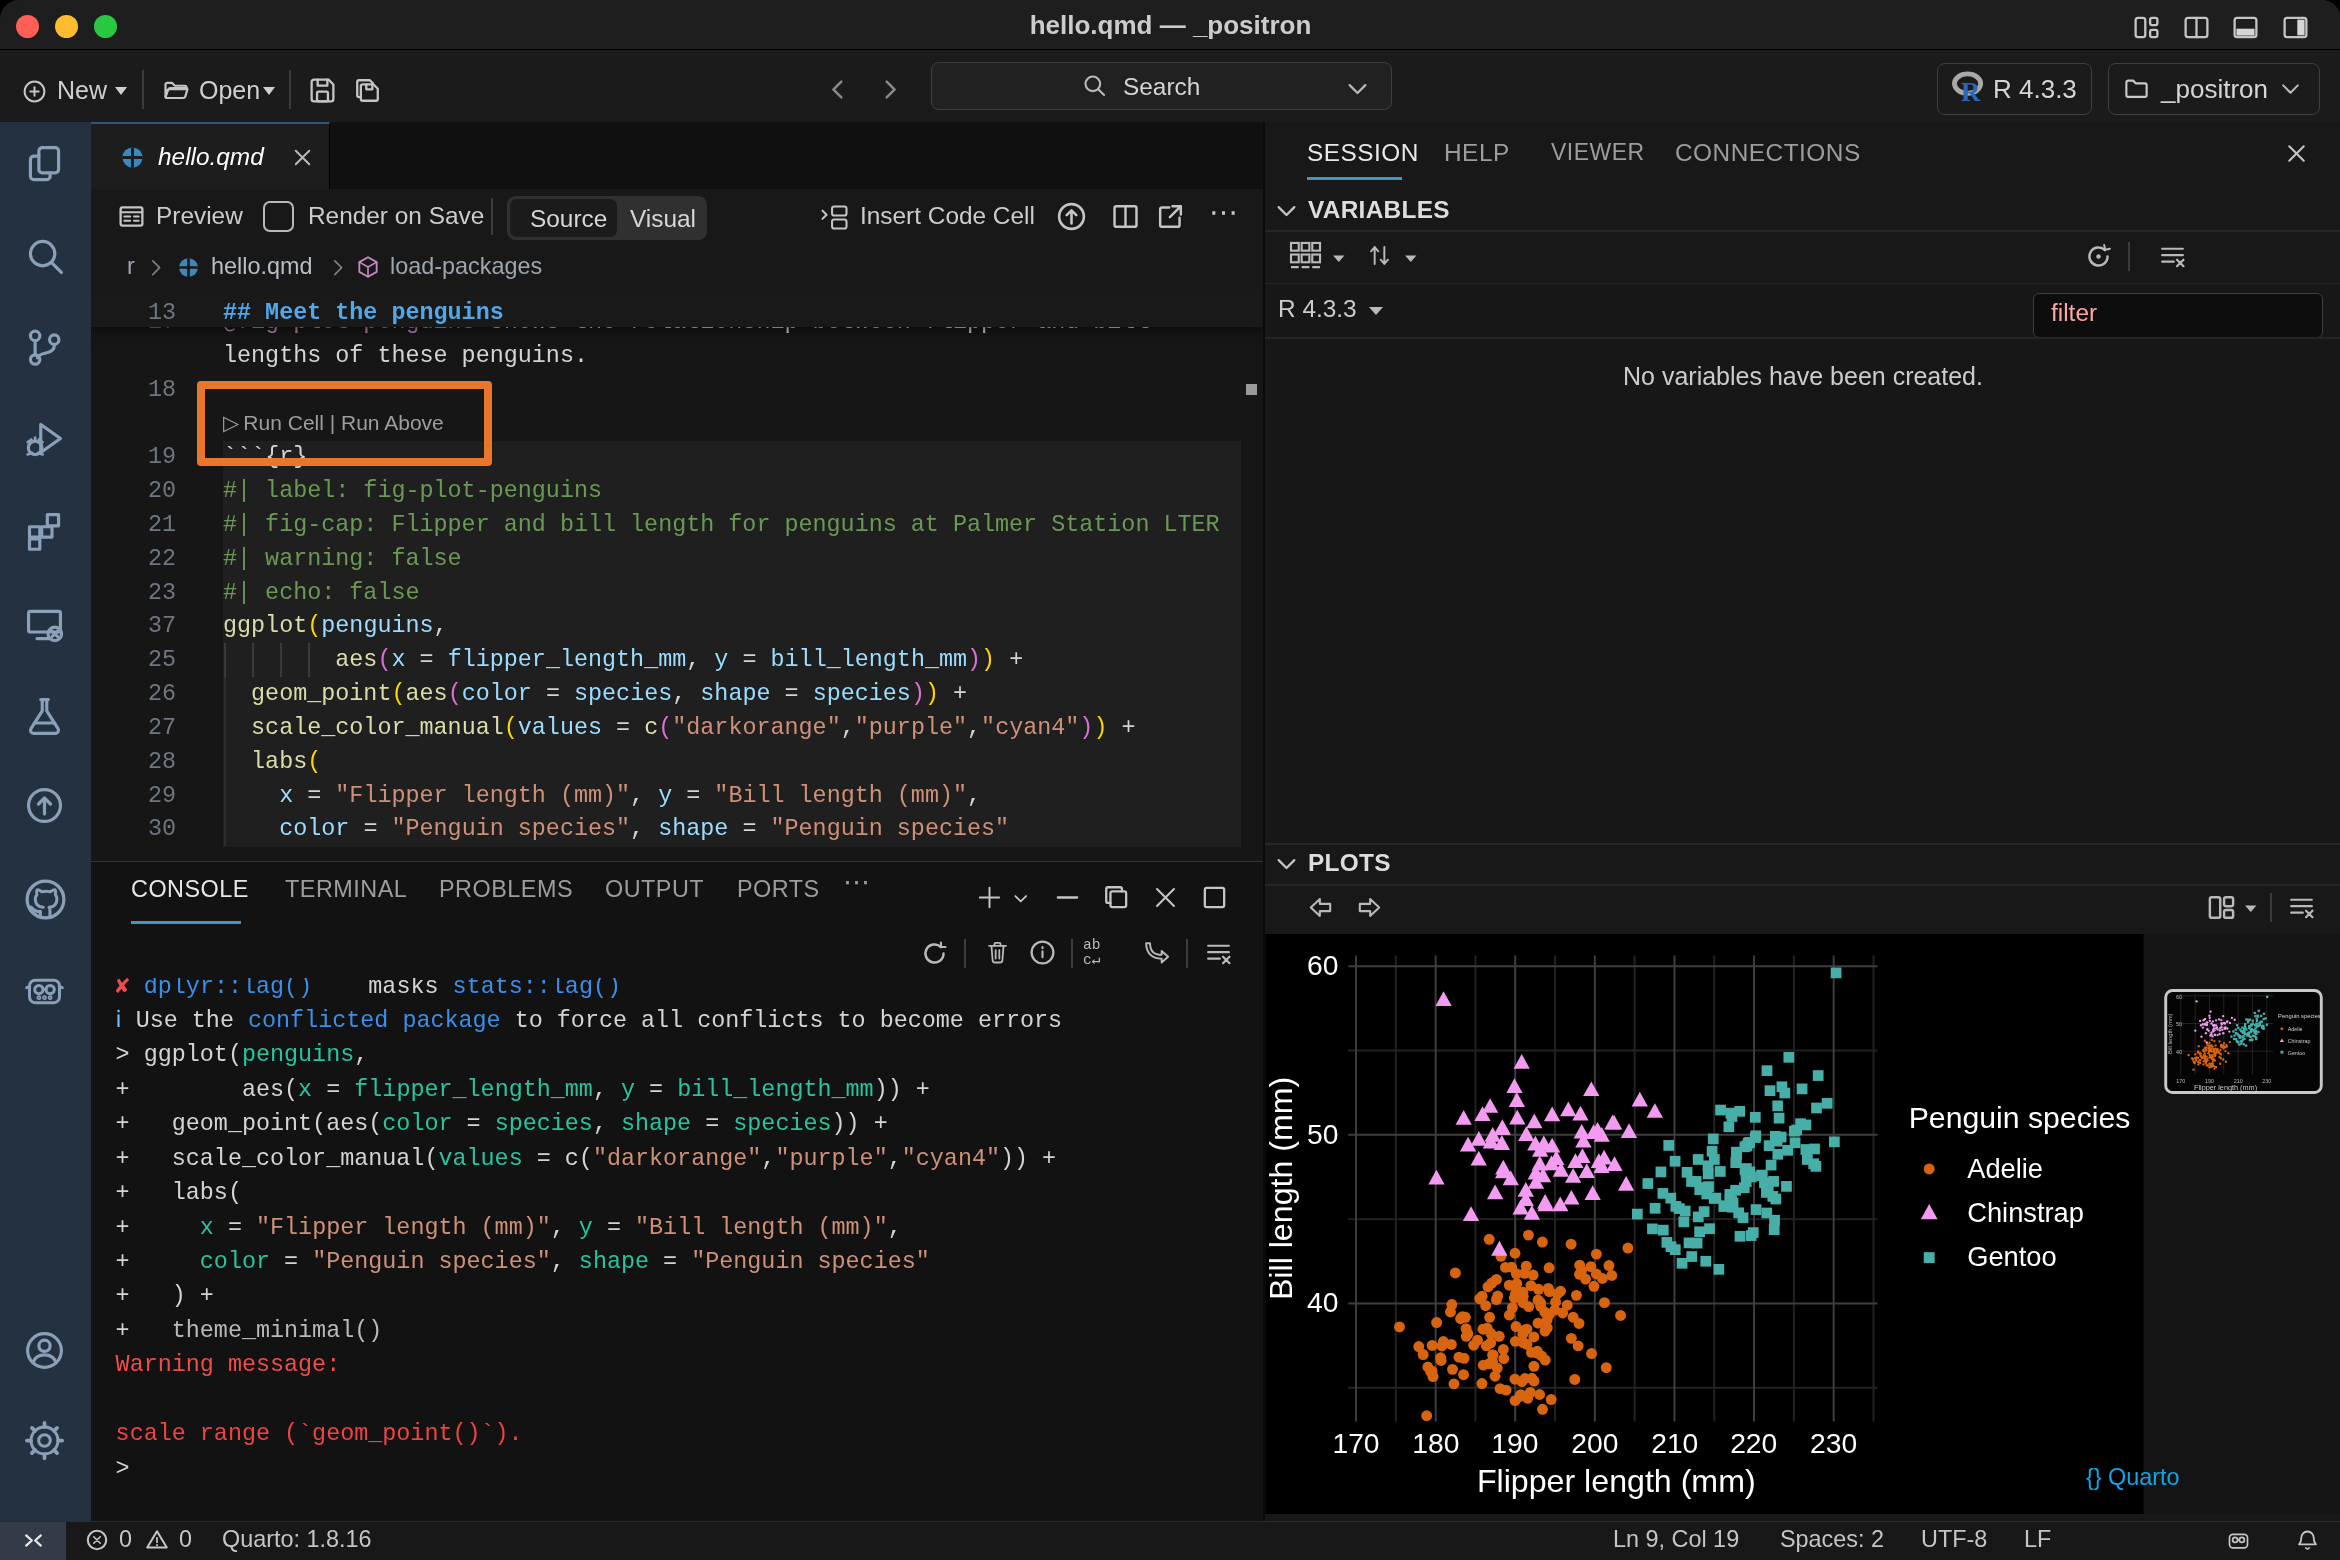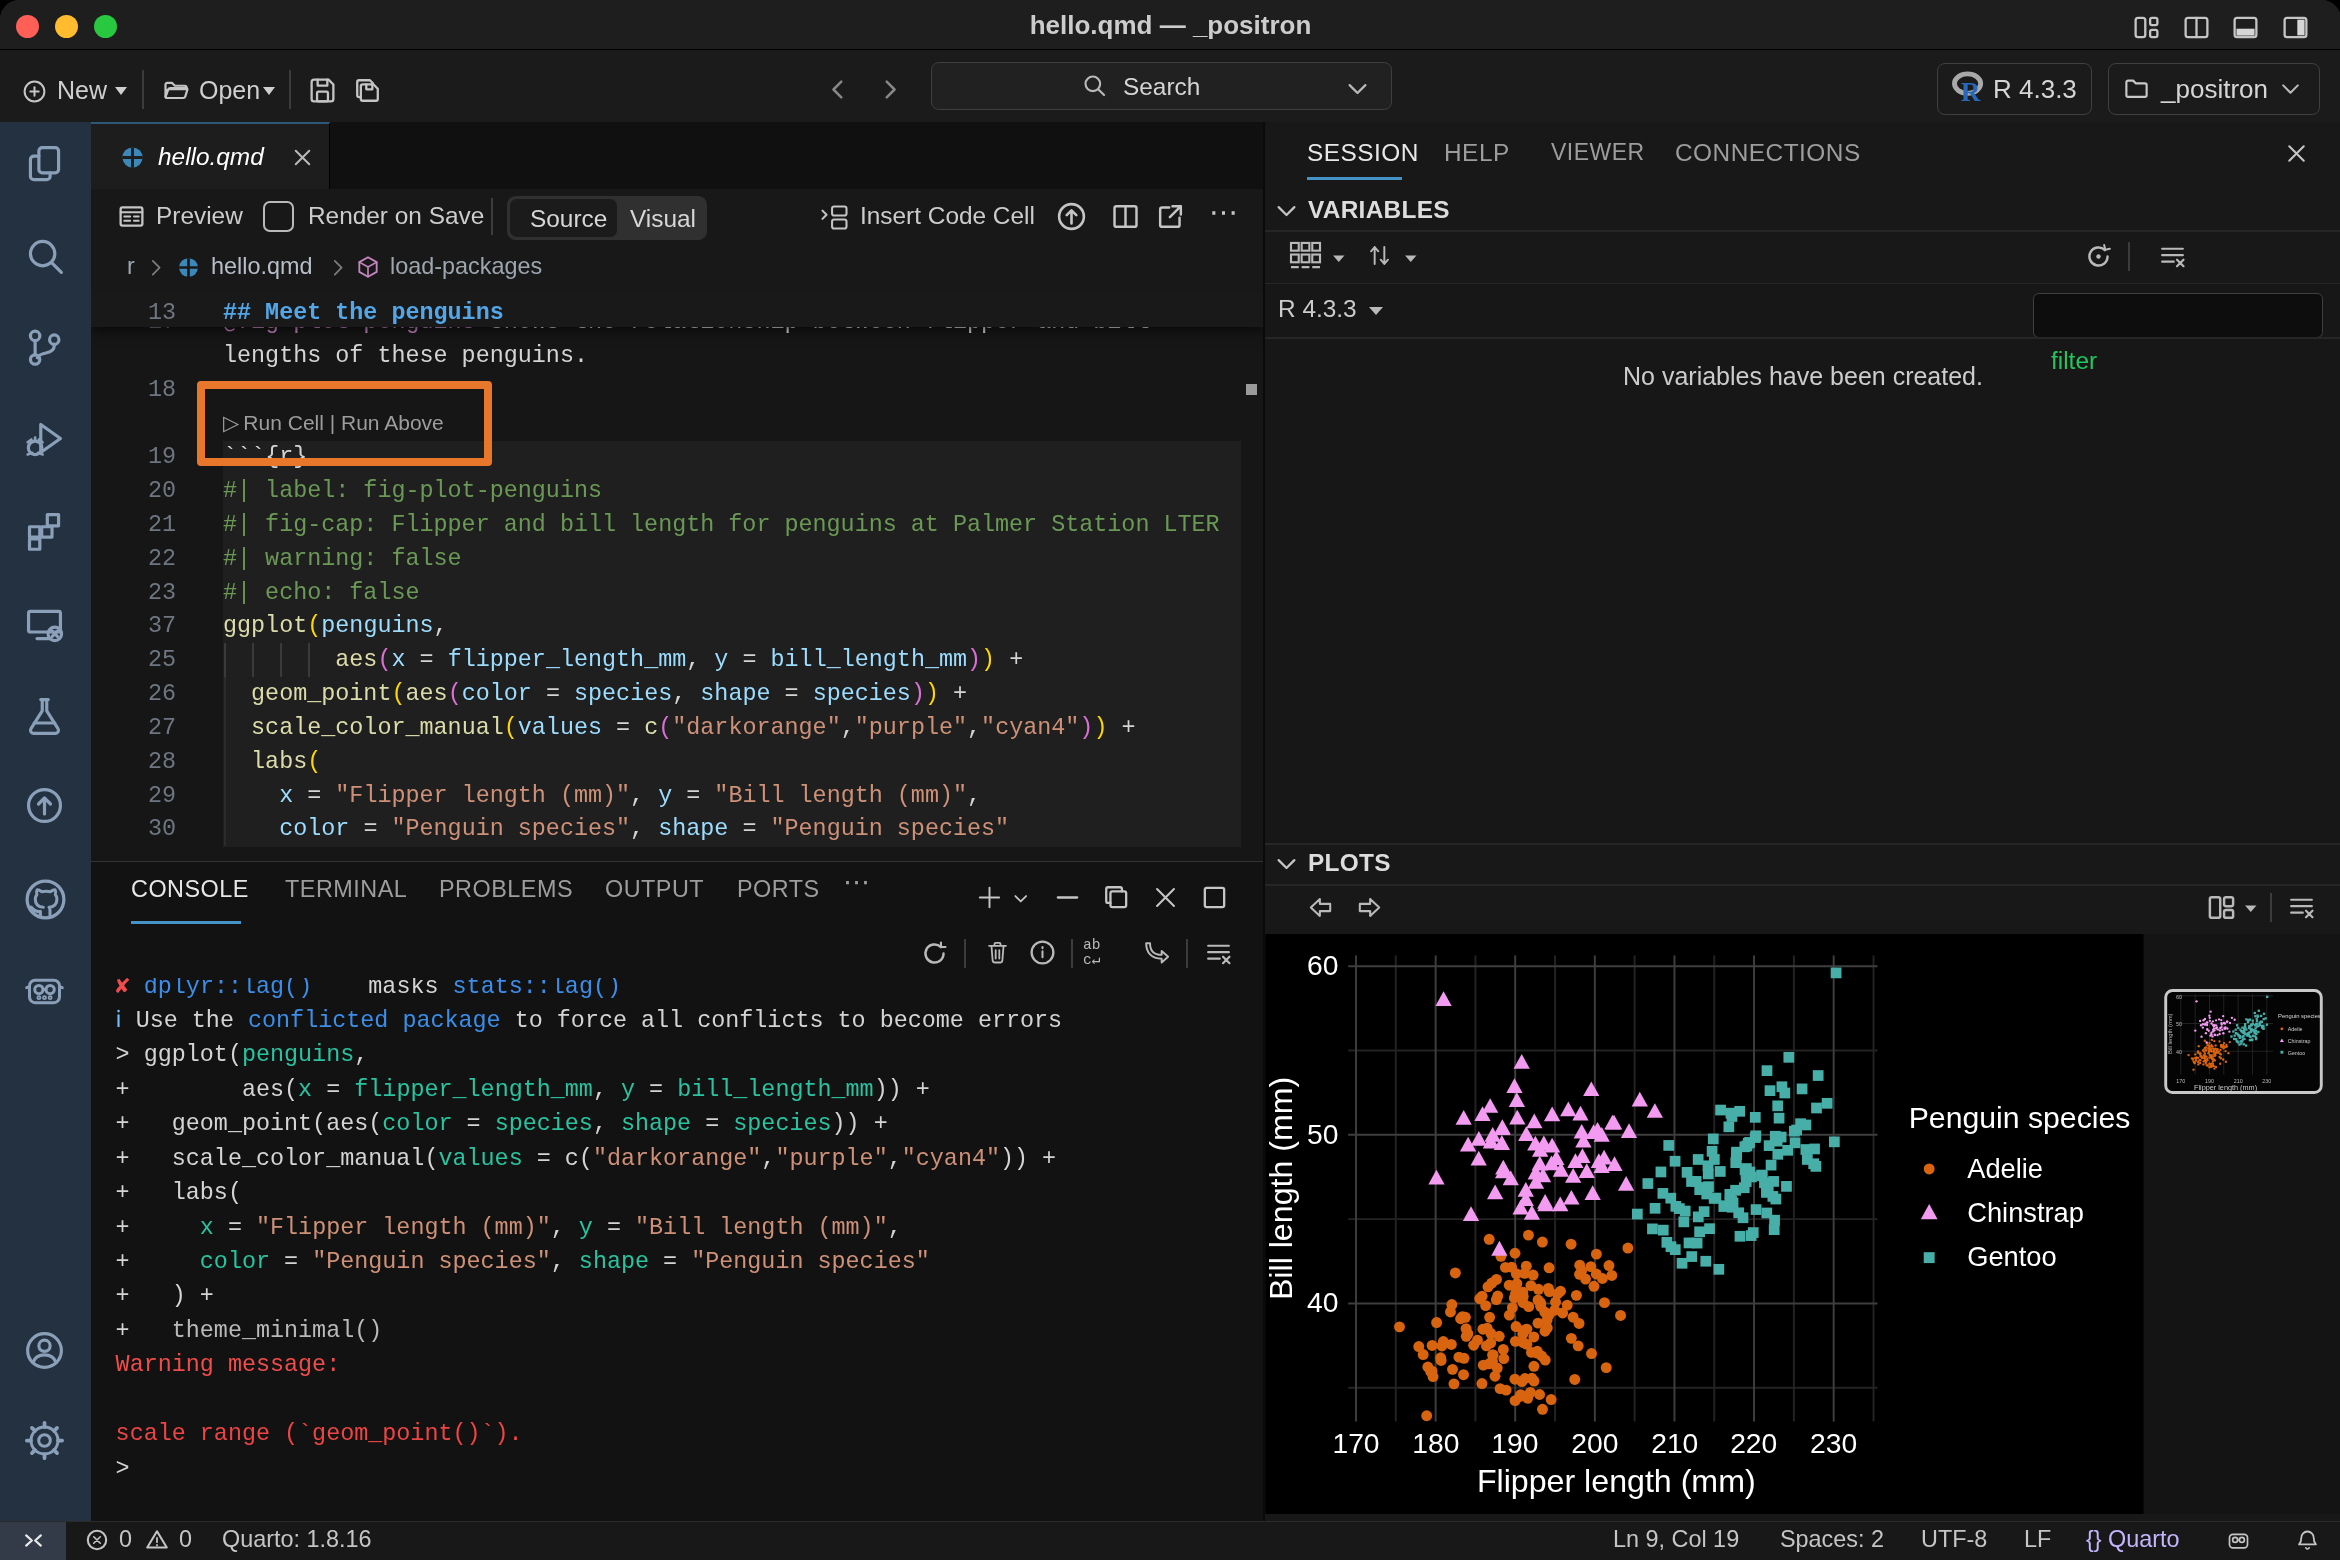--- a/index.html
+++ b/index.html
@@ -381,21 +381,21 @@
 <div class="abs" style="left:2128px;top:242px;width:1.5px;height:29px;background:#3c3c3c;"></div>
 <svg class="abs" style="left:2157px;top:241px" width="31" height="31" viewBox="0 0 24 24" fill="none" stroke="#b9b9b9" stroke-width="1.9" stroke-linecap="round" stroke-linejoin="round">
       <path d="M4 6h16M4 11h16M4 16h9M15.5 14.5l5 5M20.5 14.5l-5 5" stroke-width="1.7"></path>
     </svg>
 <div class="abs" style="left:1265px;top:283px;width:1076px;height:1.5px;background:#262626;"></div>
 
 <div class="abs" style="left:1265px;top:284px;width:1076px;height:559px;background:#171717;"></div>
 <div class="abs" style="left:1278px;top:295px;font-size:24.4px;color:#cccccc;">R 4.3.3</div>
 <div class="abs" style="left:1369px;top:307px;width:0;height:0;border-left:7.8px solid transparent;border-right:7.8px solid transparent;border-top:8.8px solid #b9b9b9;"></div>
 <div class="abs" style="left:2033px;top:293px;width:288px;height:43px;background:#0d0d0d;border:1.5px solid #3f3f3f;border-radius:5.9px;"></div>
-<div class="abs" style="left:2051px;top:299px;font-size:24.4px;color:#22c55e;margin-top:48px;">filter</div>
+<div class="abs" style="left:2051px;top:299px;font-size:24.4px;color:#fca5a5;">filter</div>
 <div class="abs" style="left:1265px;top:337px;width:1076px;height:1.5px;background:#262626;"></div>
 <div class="abs" style="left:1265px;top:362px;width:1076px;height:39px;text-align:center;font-size:25px;color:#cccccc;">No variables have been created.</div>
 
 <div class="abs" style="left:1265px;top:843px;width:1076px;height:1.5px;background:#262626;"></div>
 <svg class="abs" style="left:1273px;top:850px" width="27" height="27" viewBox="0 0 24 24" fill="none" stroke="#c5c5c5" stroke-width="1.9" stroke-linecap="round" stroke-linejoin="round">
       <path d="M5 9l7 7 7-7" stroke-width="2"></path>
     </svg>
 <div class="abs" style="left:1308px;top:849px;font-size:24.4px;color:#dddddd;font-weight:bold;letter-spacing:0.3px;">PLOTS</div>
 <div class="abs" style="left:1265px;top:884px;width:1076px;height:1.5px;background:#262626;"></div>
 <svg class="abs" style="left:1305px;top:892px" width="31" height="31" viewBox="0 0 24 24" fill="none" stroke="#b9b9b9" stroke-width="1.9" stroke-linecap="round" stroke-linejoin="round">
@@ -1189,21 +1189,21 @@
 <svg class="abs" style="left:144px;top:1527px" width="26" height="26" viewBox="0 0 24 24" fill="none" stroke="#c5c5c5" stroke-width="1.9" stroke-linecap="round" stroke-linejoin="round">
       <path d="M12 4L3 19h18z"></path>
       <path d="M12 10v4M12 16.5v.5" stroke-width="1.6"></path>
     </svg>
 <div class="abs" style="left:179px;top:1526px;font-size:23.4px;color:#c5c5c5;">0</div>
 <div class="abs" style="left:222px;top:1526px;font-size:23.4px;color:#c5c5c5;">Quarto: 1.8.16</div>
 <div class="abs" style="left:1613px;top:1526px;font-size:23.4px;color:#c5c5c5;">Ln 9, Col 19</div>
 <div class="abs" style="left:1780px;top:1526px;font-size:23.4px;color:#c5c5c5;">Spaces: 2</div>
 <div class="abs" style="left:1921px;top:1526px;font-size:23.4px;color:#c5c5c5;">UTF-8</div>
 <div class="abs" style="left:2024px;top:1526px;font-size:23.4px;color:#c5c5c5;">LF</div>
-<div class="abs" style="left:2086px;top:1526px;font-size:23.4px;color:#c4b5fd;">{} Quarto</div>
+<div class="abs" style="left:2086px;top:1464px;font-size:23.4px;color:#0ea5e9;">{} Quarto</div>
 <svg class="abs" style="left:2224px;top:1527px" width="29" height="27" viewBox="0 0 24 24" fill="none" stroke="#c5c5c5" stroke-width="1.5" stroke-linecap="round" stroke-linejoin="round">
       <rect x="4" y="6.5" width="16" height="12" rx="3"></rect>
       <circle cx="9" cy="11.5" r="2.2"></circle>
       <circle cx="15" cy="11.5" r="2.2"></circle>
       <path d="M11.2 11.5h1.6" stroke-width="1.4"></path>
     </svg>
 <svg class="abs" style="left:2294px;top:1527px" width="27" height="27" viewBox="0 0 24 24" fill="none" stroke="#c5c5c5" stroke-width="1.6" stroke-linecap="round" stroke-linejoin="round">
       <path d="M12 4a5.5 5.5 0 0 1 5.5 5.5c0 4 1.5 5.5 2 6H4.5c.5-.5 2-2 2-6A5.5 5.5 0 0 1 12 4z"></path>
       <path d="M10.5 18.5a1.6 1.6 0 0 0 3 0" stroke-width="1.5"></path>
     </svg>

